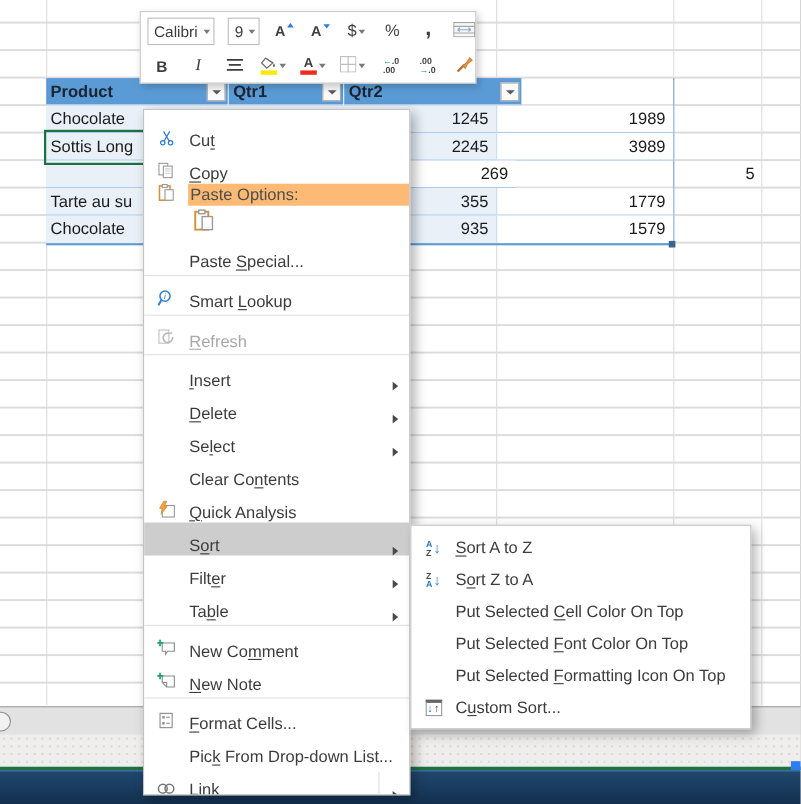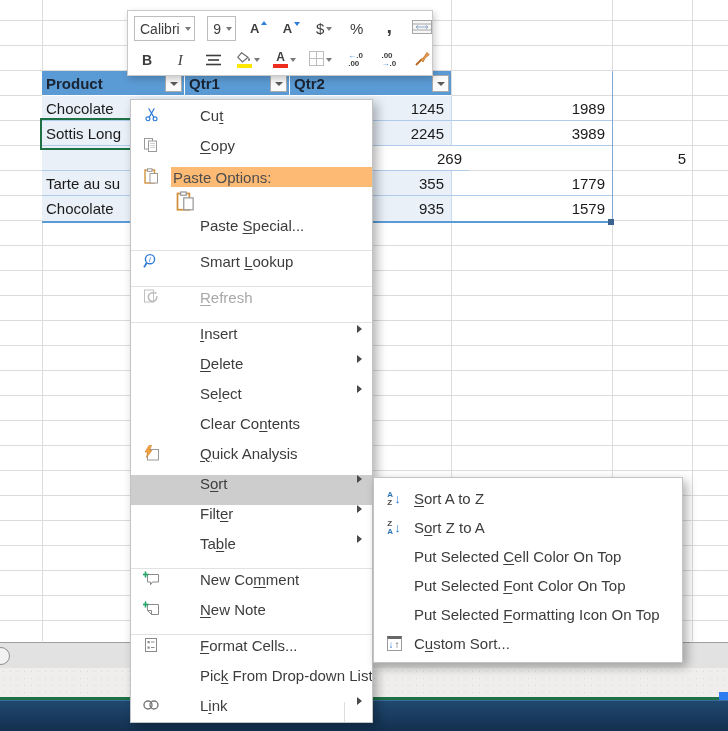--- a/index.html
+++ b/index.html
@@ -52,21 +52,21 @@
             border-top:4px solid #2e7cd6;align-self:flex-start;margin-top:5px;}
   .vstack{display:flex;flex-direction:column;align-items:center;}
   .colorbar{display:block;width:15px;height:4px;margin-top:1px;}
   .ybar{display:block;width:15px;height:4px;background:#ffe800;margin-top:1px;}
   .decic{display:flex;flex-direction:column;font-size:8px;line-height:8px;font-weight:bold;color:#3d3d3d;}
   .decic .bl{color:#2e7cd6;}
   
   .context-menu{position:absolute;left:130px;top:99px;width:243px;height:624px;background:#fff;
                 border:1px solid #c3c3c3;box-shadow:4px 4px 10px rgba(0,0,0,.3);z-index:40;
                 box-sizing:border-box;padding-top:7px;overflow:hidden;color:#3c3c3c;}
-  .mi{height:30px;display:flex;align-items:flex-start;position:relative;gap:28px;}
+  .mi{height:30px;display:flex;align-items:flex-end;position:relative;}
   .mi .gutter{width:40px;display:flex;align-items:center;justify-content:center;flex:none;}
   .mi .lbl{flex:1;padding-left:1px;white-space:nowrap;}
   .mi.hl{background:#cdcdcd;}
   .mi.disabled{color:#a8a8a8;}
   .arr{position:absolute;right:10px;width:0;height:0;border-left:5px solid #4a4a4a;
        border-top:4px solid transparent;border-bottom:4px solid transparent;}
   .split{position:absolute;right:27px;top:5px;bottom:5px;width:1px;background:#dedede;}
   .msep{height:6px;display:flex;align-items:center;}
   .msep i{display:block;width:100%;height:1px;background:#e2e2e2;}
   .glabel{height:20px;display:flex;align-items:center;}
@@ -106,21 +106,21 @@
 <div class="screen" data-name="excel-screen">
 
   <div class="sheet" data-name="spreadsheet-grid"></div>
   <div class="vline" style="left:42px" data-name="gridline-vertical"></div>
   <div class="vline" style="left:451px" data-name="gridline-vertical"></div>
   <div class="vline" style="left:612px" data-name="gridline-vertical"></div>
   <div class="vline" style="left:692px" data-name="gridline-vertical"></div>
 
   <div class="xl-table" data-name="data-table">
     <div class="trow thead" id="table-head" data-name="table-header-row">
-        <div class="tcell" data-name="column-header-product" style="width: 143px;"><span data-name="column-header-label">Product</span><span class="fbtn" data-name="filter-button">
+        <div class="tcell" data-name="column-header-product" style="width: 166px;"><span data-name="column-header-label">Product</span><span class="fbtn" data-name="filter-button">
             <i data-name="chevron-down-icon"></i>
           </span></div>
         <div class="tcell" data-name="column-header-qtr1" style="width: 105px;"><span data-name="column-header-label">Qtr1</span><span class="fbtn" data-name="filter-button">
             <i data-name="chevron-down-icon"></i>
           </span></div>
         <div class="tcell" data-name="column-header-qtr2" style="width: 161px;"><span data-name="column-header-label">Qtr2</span><span class="fbtn" data-name="filter-button">
             <i data-name="chevron-down-icon"></i>
           </span></div>
       </div>
     <div class="tbody" id="table-body" data-name="table-body">

